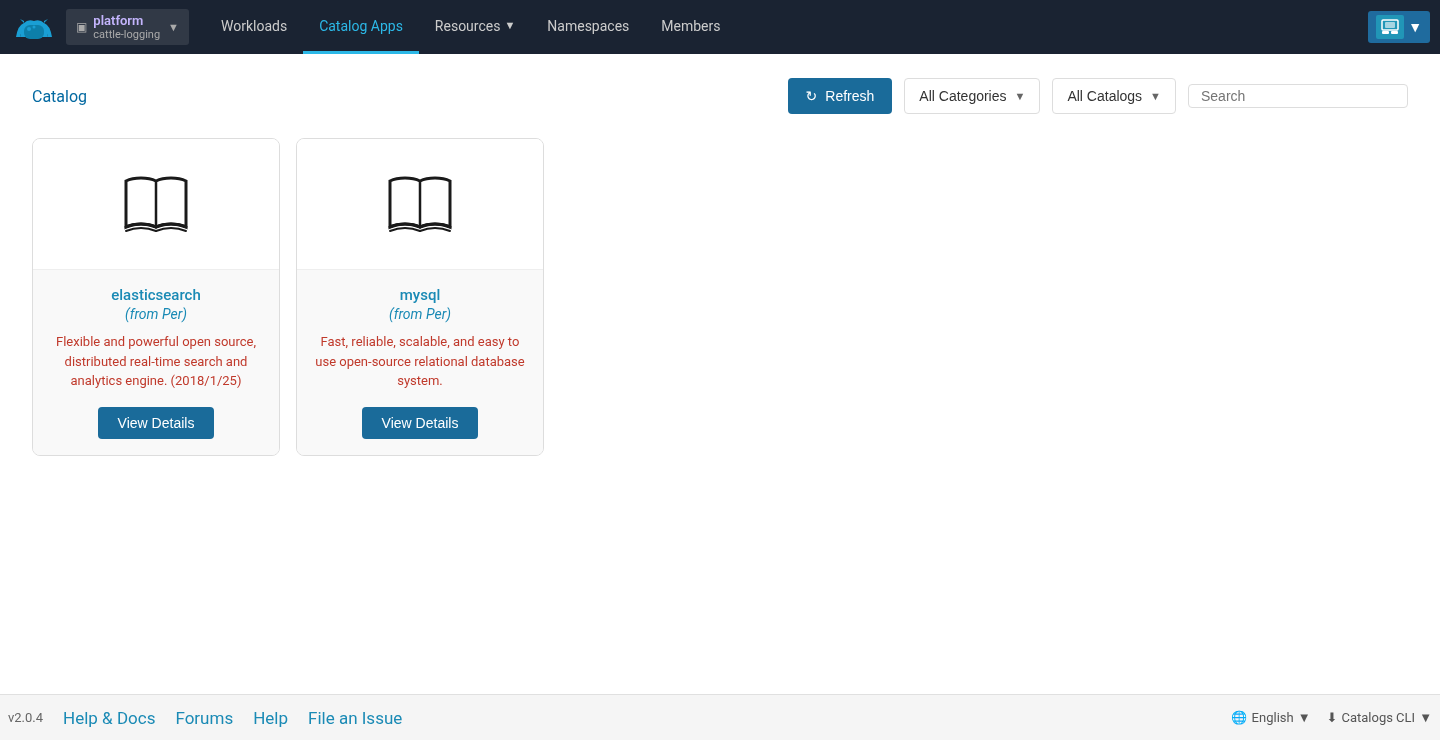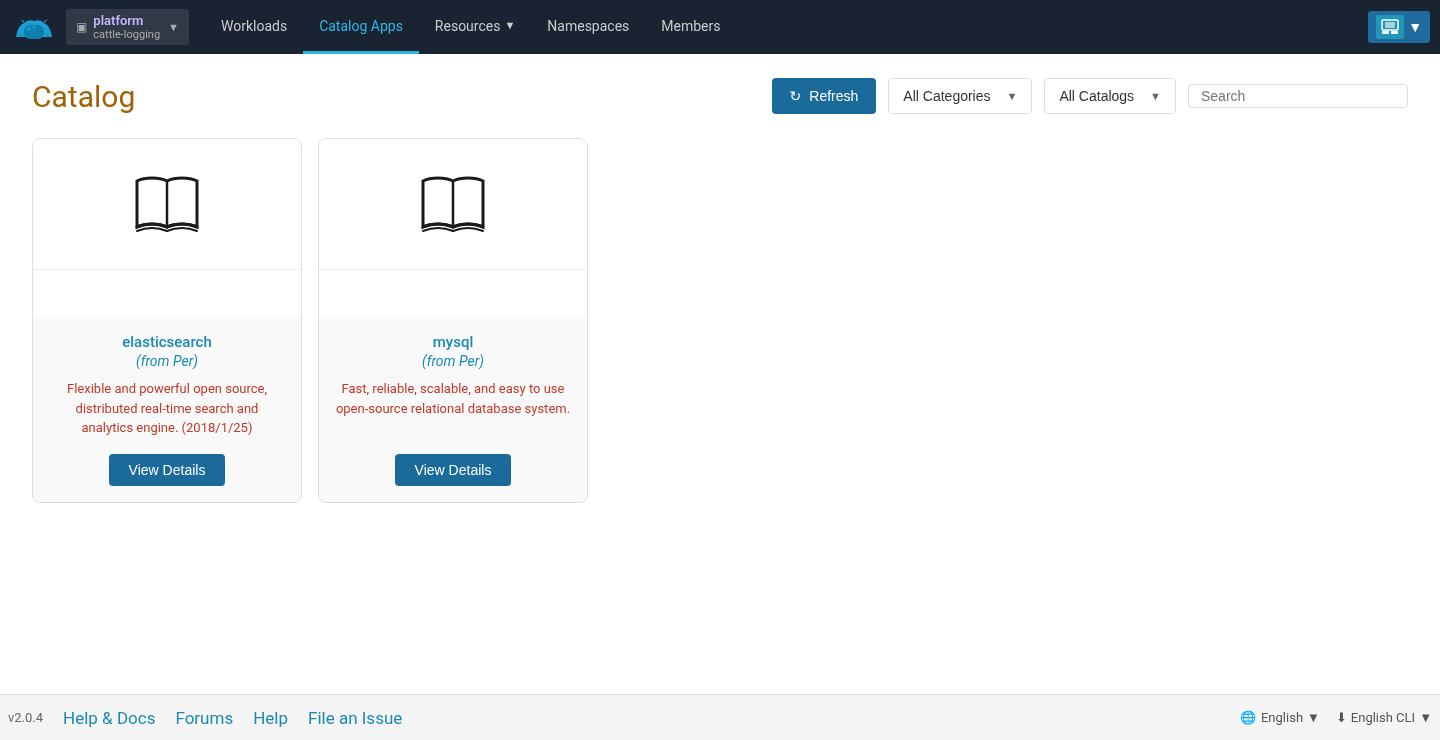--- a/index.html
+++ b/index.html
@@ -113,23 +113,23 @@
     }
 
     
     .catalog-header {
       display: flex;
       align-items: center;
       margin-bottom: 24px;
       gap: 12px;
     }
     .catalog-title {
-      font-size: 30px;
+      font-size: 16px;
       font-weight: 400;
-      color: #a16207;
+      color: #0369a1;
       margin-right: auto;
     }
     .btn-refresh {
       background: #1a6b9a;
       color: #fff;
       border: none;
       border-radius: 4px;
       padding: 8px 18px;
       cursor: pointer;
       display: flex;
@@ -142,21 +142,21 @@
 
     .dropdown-btn {
       background: #fff;
       border: 1px solid #ddd;
       border-radius: 4px;
       padding: 0 14px;
       height: 36px;
       cursor: pointer;
       display: flex;
       align-items: center;
-      gap: 16px;
+      gap: 8px;
       font-size: 14px;
       color: #333;
     }
     .dropdown-btn .chevron { font-size: 11px; color: #666; }
 
     .search-input {
       border: 1px solid #ddd;
       border-radius: 4px;
       padding: 0 12px;
       height: 24px;
@@ -166,28 +166,27 @@
       outline: none;
     }
 
     
     .cards-grid {
       display: flex;
       flex-wrap: wrap;
       gap: 16px;
     }
     .catalog-card {
-      width: 270px;
+      width: 248px;
       border: 1px solid #ddd;
       border-radius: 8px;
       overflow: hidden;
       background: #fff;
       display: flex;
       flex-direction: column;
-      gap: 47px;
     }
     .card-icon-area {
       background: #fff;
       display: flex;
       align-items: center;
       justify-content: center;
       padding: 30px 20px;
       border-bottom: 1px solid #eee;
       min-height: 130px;
     }
@@ -420,18 +419,18 @@
       <a class="footer-link">File an Issue</a>
     </div>
     <div class="footer-right">
       <div class="footer-lang">
         <span>🌐</span>
         <span>English</span>
         <span>▼</span>
       </div>
       <div class="footer-cli">
         <span>⬇</span>
-        <span>English CLI</span>
+        <span>Catalogs CLI</span>
         <span>▼</span>
       </div>
     </div>
   </footer>
 </div>
 
 </body></html>

